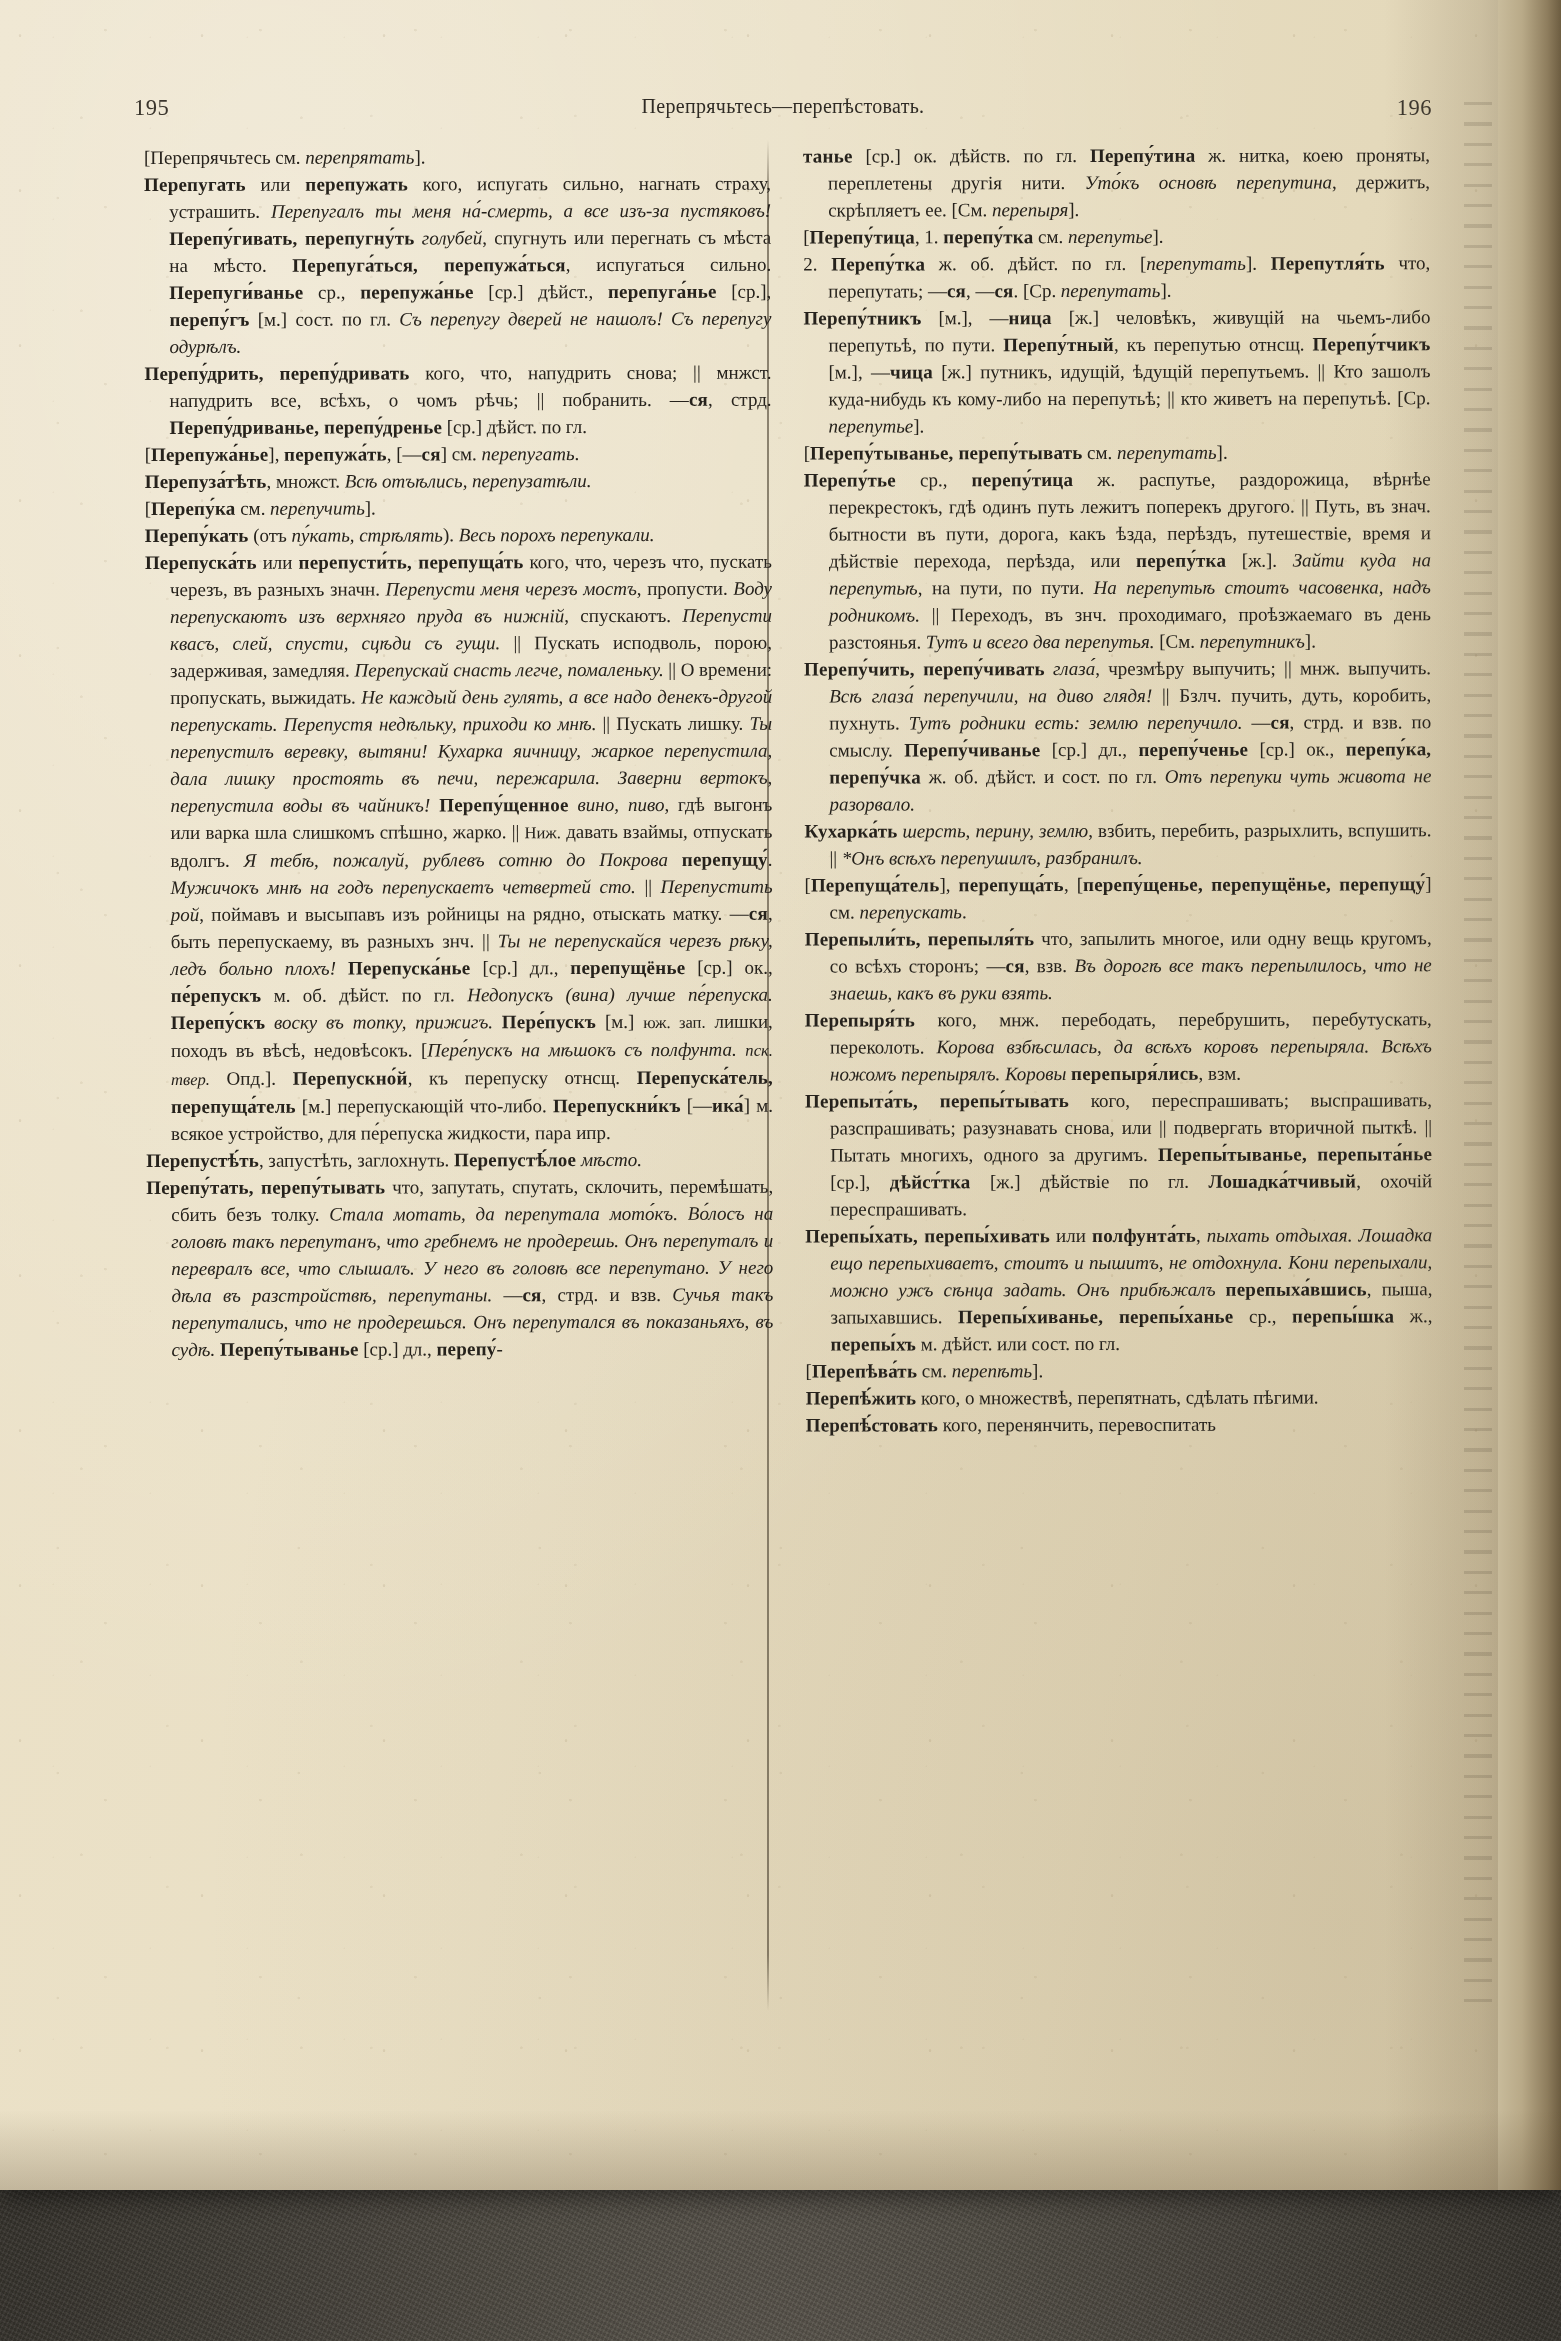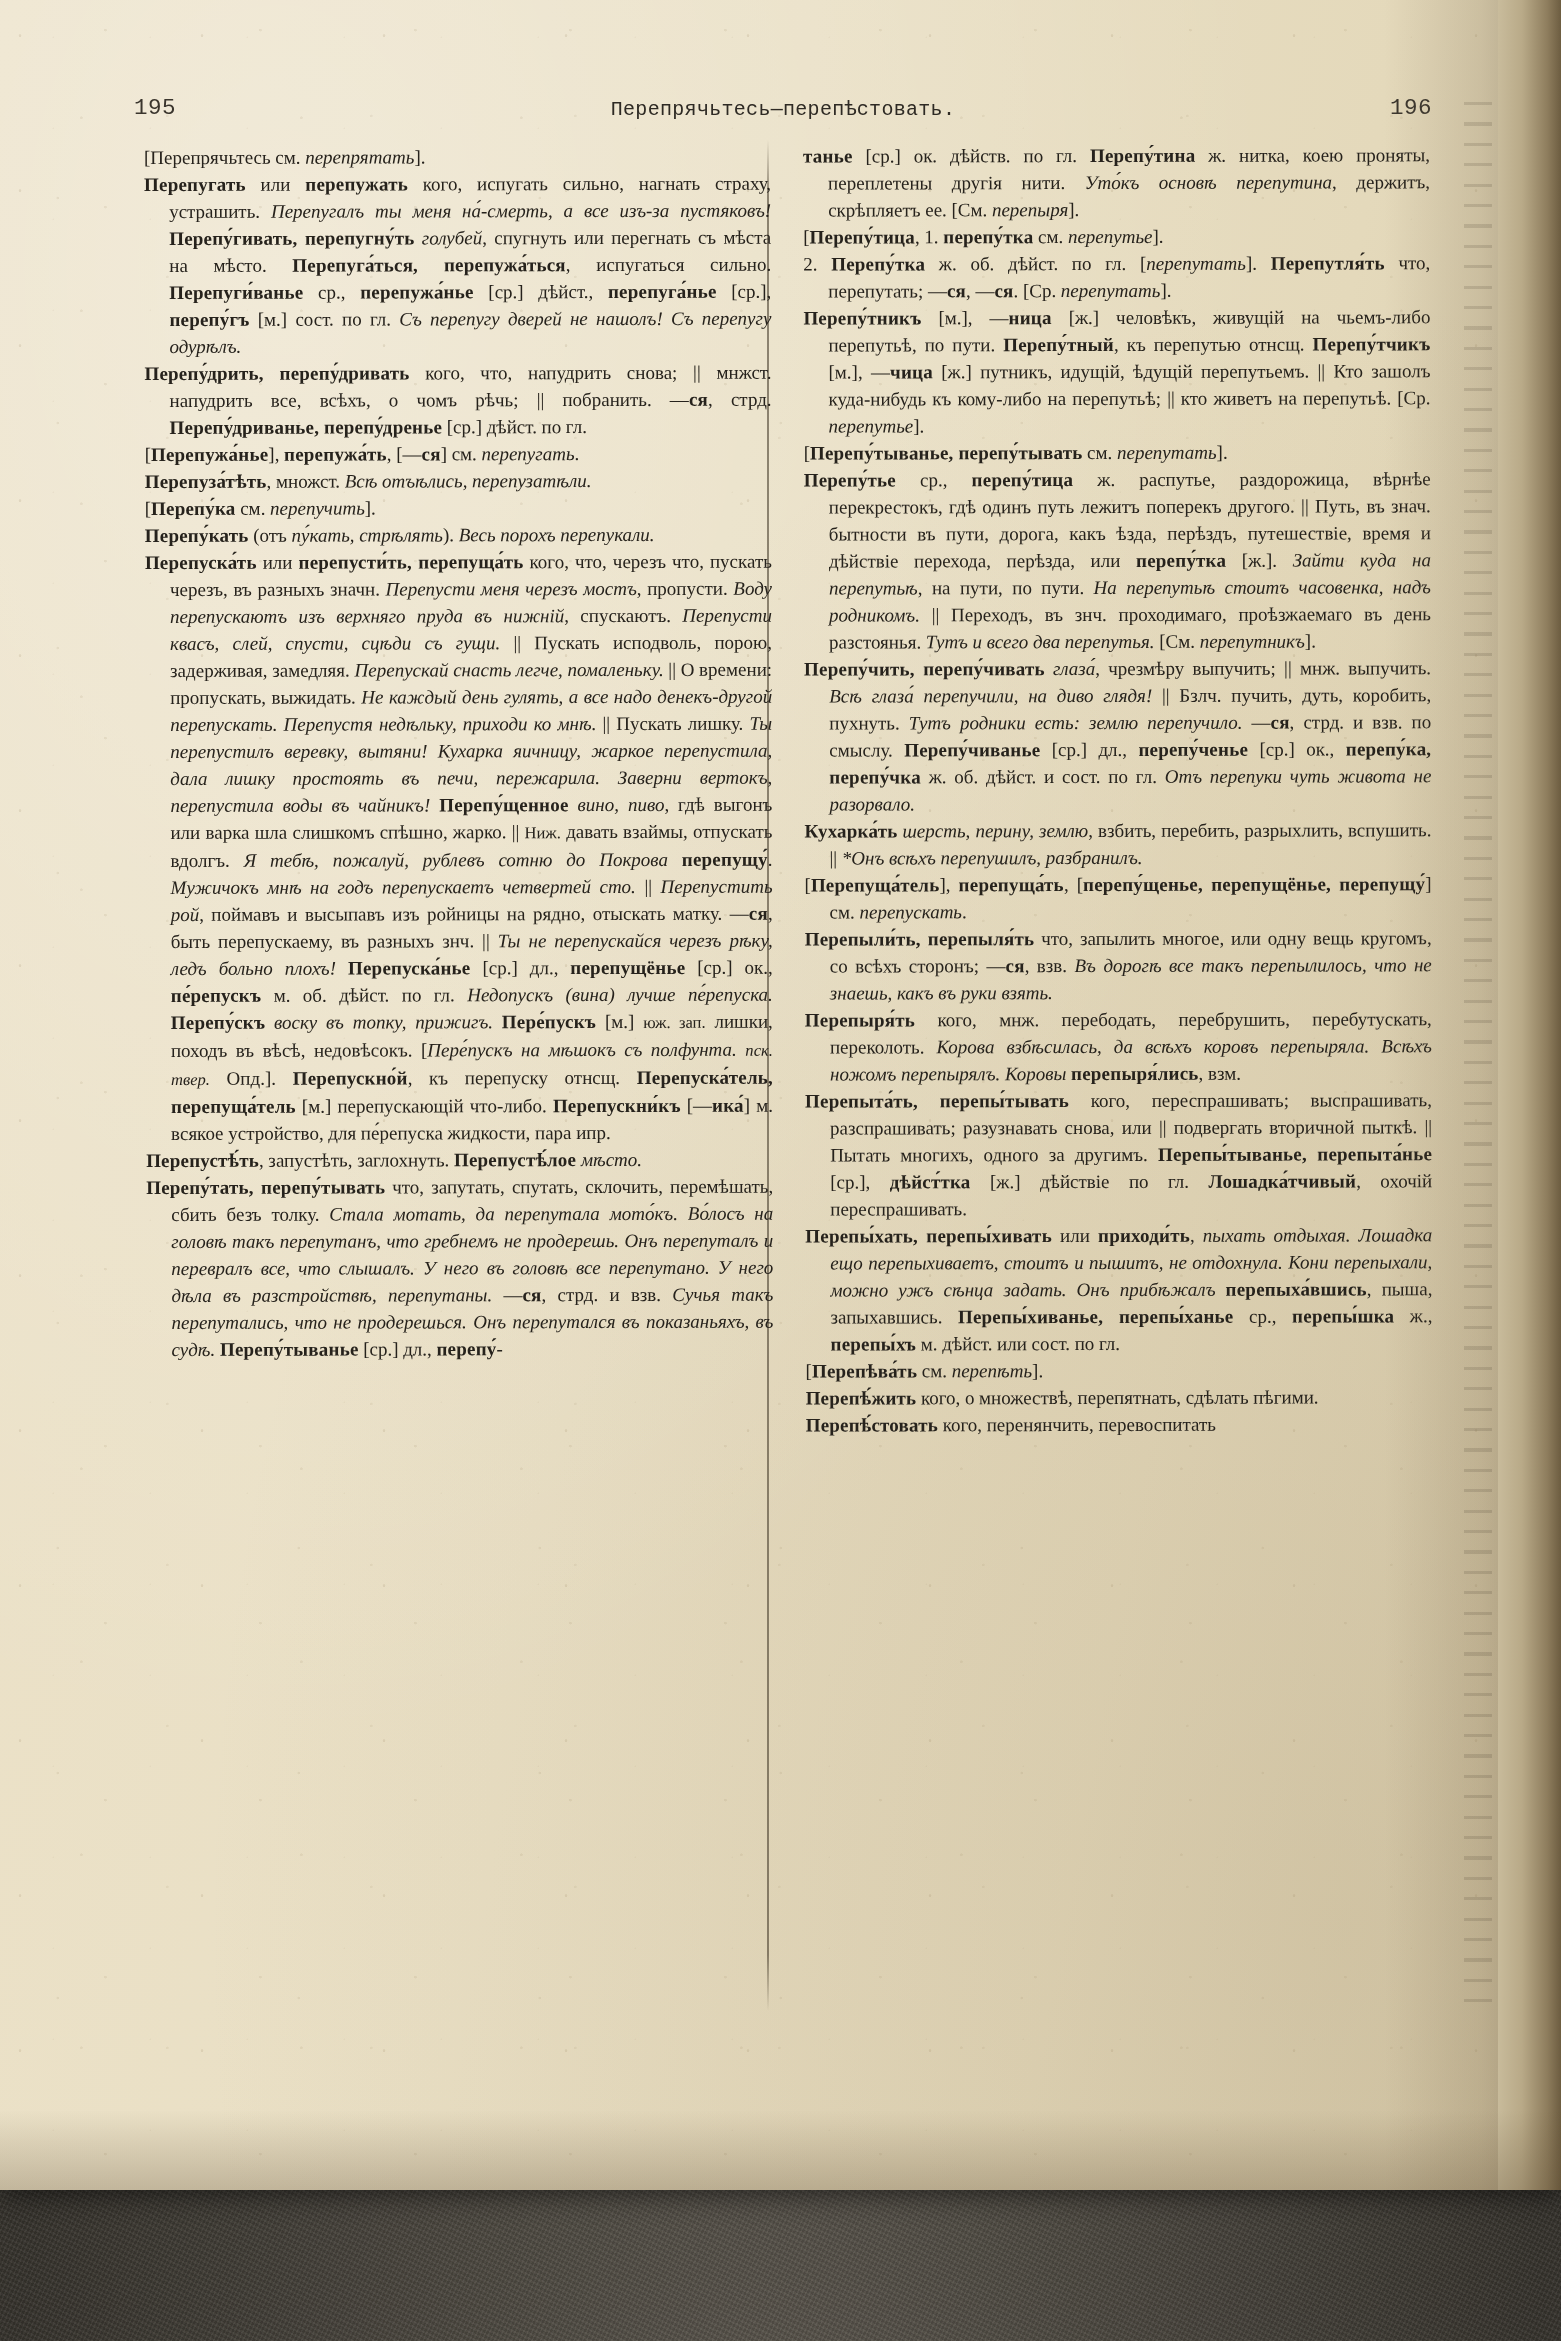--- a/index.html
+++ b/index.html
@@ -84,24 +84,23 @@
     background: linear-gradient(to bottom, rgba(90,72,46,0) 0%, rgba(90,72,46,0.28) 100%);
     pointer-events: none;
   }
 
   
   #running-head {
     position: absolute;
     left: 134px; top: 95px;
     width: 1298px;
     display: flex;
-    align-items: flex-end;
+    align-items: flex-start;
     justify-content: space-between;
     color: #35302a;
-    font-family: Liberation Mono, monospace;
   }
   .folio {
     font-size: 22.5px;
     letter-spacing: 0.5px;
     color: #3a352d;
   }
   #head-title {
     font-size: 20px;
     letter-spacing: 0.3px;
     white-space: nowrap;
@@ -186,21 +185,21 @@
         <p class="entry">2. <b>Перепу́тка</b> ж. об. дѣйст. по гл. [<i>перепутать</i>]. <b>Перепутля́ть</b> что, перепутать; —<b>ся</b>, —<b>ся</b>. [Ср. <i>перепутать</i>].</p>
         <p class="entry"><b>Перепу́тникъ</b> [м.], —<b>ница</b> [ж.] человѣкъ, живущій на чьемъ-либо перепутьѣ, по пути. <b>Перепу́тный</b>, къ перепутью отнсщ. <b>Перепу́тчикъ</b> [м.], —<b>чица</b> [ж.] путникъ, идущій, ѣдущій перепутьемъ. || Кто зашолъ куда-нибудь къ кому-либо на перепутьѣ; || кто живетъ на перепутьѣ. [Ср. <i>перепутье</i>].</p>
         <p class="entry">[<b>Перепу́тыванье, перепу́тывать</b> см. <i>перепутать</i>].</p>
         <p class="entry"><b>Перепу́тье</b> ср., <b>перепу́тица</b> ж. распутье, раздорожица, вѣрнѣе перекрестокъ, гдѣ одинъ путь лежитъ поперекъ другого. || Путь, въ знач. бытности въ пути, дорога, какъ ѣзда, перѣздъ, путешествіе, время и дѣйствіе перехода, перѣзда, или <b>перепу́тка</b> [ж.]. <i>Зайти куда на перепутьѣ</i>, на пути, по пути. <i>На перепутьѣ стоитъ часовенка, надъ родникомъ.</i> || Переходъ, въ знч. проходимаго, проѣзжаемаго въ день разстоянья. <i>Тутъ и всего два перепутья.</i> [См. <i>перепутникъ</i>].</p>
         <p class="entry"><b>Перепу́чить, перепу́чивать</b> <i>глаза́</i>, чрезмѣру выпучить; || мнж. выпучить. <i>Всѣ глаза́ перепучили, на диво глядя!</i> || Бзлч. пучить, дуть, коробить, пухнуть. <i>Тутъ родники есть: землю перепучило.</i> —<b>ся</b>, стрд. и взв. по смыслу. <b>Перепу́чиванье</b> [ср.] дл., <b>перепу́ченье</b> [ср.] ок., <b>перепу́ка, перепу́чка</b> ж. об. дѣйст. и сост. по гл. <i>Отъ перепуки чуть живота не разорвало.</i></p>
         <p class="entry"><b>Кухарка́ть</b> <i>шерсть, перину, землю</i>, взбить, перебить, разрыхлить, вспушить. || <i>*Онъ всѣхъ перепушилъ, разбранилъ.</i></p>
         <p class="entry">[<b>Перепуща́тель</b>], <b>перепуща́ть</b>, [<b>перепу́щенье, перепущёнье, перепущу́</b>] см. <i>перепускать</i>.</p>
         <p class="entry"><b>Перепыли́ть, перепыля́ть</b> что, запылить многое, или одну вещь кругомъ, со всѣхъ сторонъ; —<b>ся</b>, взв. <i>Въ дорогѣ все такъ перепылилось, что не знаешь, какъ въ руки взять.</i></p>
         <p class="entry"><b>Перепыря́ть</b> кого, мнж. перебодать, перебрушить, перебутускать, переколоть. <i>Корова взбѣсилась, да всѣхъ коровъ перепыряла. Всѣхъ ножомъ перепырялъ. Коровы</i> <b>перепыря́лись</b>, взм.</p>
         <p class="entry"><b>Перепыта́ть, перепы́тывать</b> кого, переспрашивать; выспрашивать, разспрашивать; разузнавать снова, или || подвергать вторичной пыткѣ. || Пытать многихъ, одного за другимъ. <b>Перепы́тыванье, перепыта́нье</b> [ср.], <b>дѣйст́тка</b> [ж.] дѣйствіе по гл. <b>Лошадка́тчивый</b>, охочій переспрашивать.</p>
-        <p class="entry"><b>Перепы́хать, перепы́хивать</b> или <b>приходи́ть</b>, <i>пыхать отдыхая. Лошадка ещо перепыхиваетъ, стоитъ и пышитъ, не отдохнула. Кони перепыхали, можно ужъ сѣнца задать. Онъ прибѣжалъ</i> <b>перепыха́вшись</b>, пыша, запыхавшись. <b>Перепы́хиванье, перепы́ханье</b> ср., <b>перепы́шка</b> ж., <b>перепы́хъ</b> м. дѣйст. или сост. по гл.</p>
+        <p class="entry"><b>Перепы́хать, перепы́хивать</b> или <b>полфунта́ть</b>, <i>пыхать отдыхая. Лошадка ещо перепыхиваетъ, стоитъ и пышитъ, не отдохнула. Кони перепыхали, можно ужъ сѣнца задать. Онъ прибѣжалъ</i> <b>перепыха́вшись</b>, пыша, запыхавшись. <b>Перепы́хиванье, перепы́ханье</b> ср., <b>перепы́шка</b> ж., <b>перепы́хъ</b> м. дѣйст. или сост. по гл.</p>
         <p class="entry">[<b>Перепѣва́ть</b> см. <i>перепѣть</i>].</p>
         <p class="entry"><b>Перепѣ́жить</b> кого, о множествѣ, перепятнать, сдѣлать пѣгими.</p>
         <p class="entry"><b>Перепѣ́стовать</b> кого, перенянчить, перевоспитать</p>
       </div>
   </div>
 
   <div id="gutter-shade"></div>
   <div id="bleed-col"></div>
   <div id="binding"></div>
   <div id="page-bottom-shade"></div>

